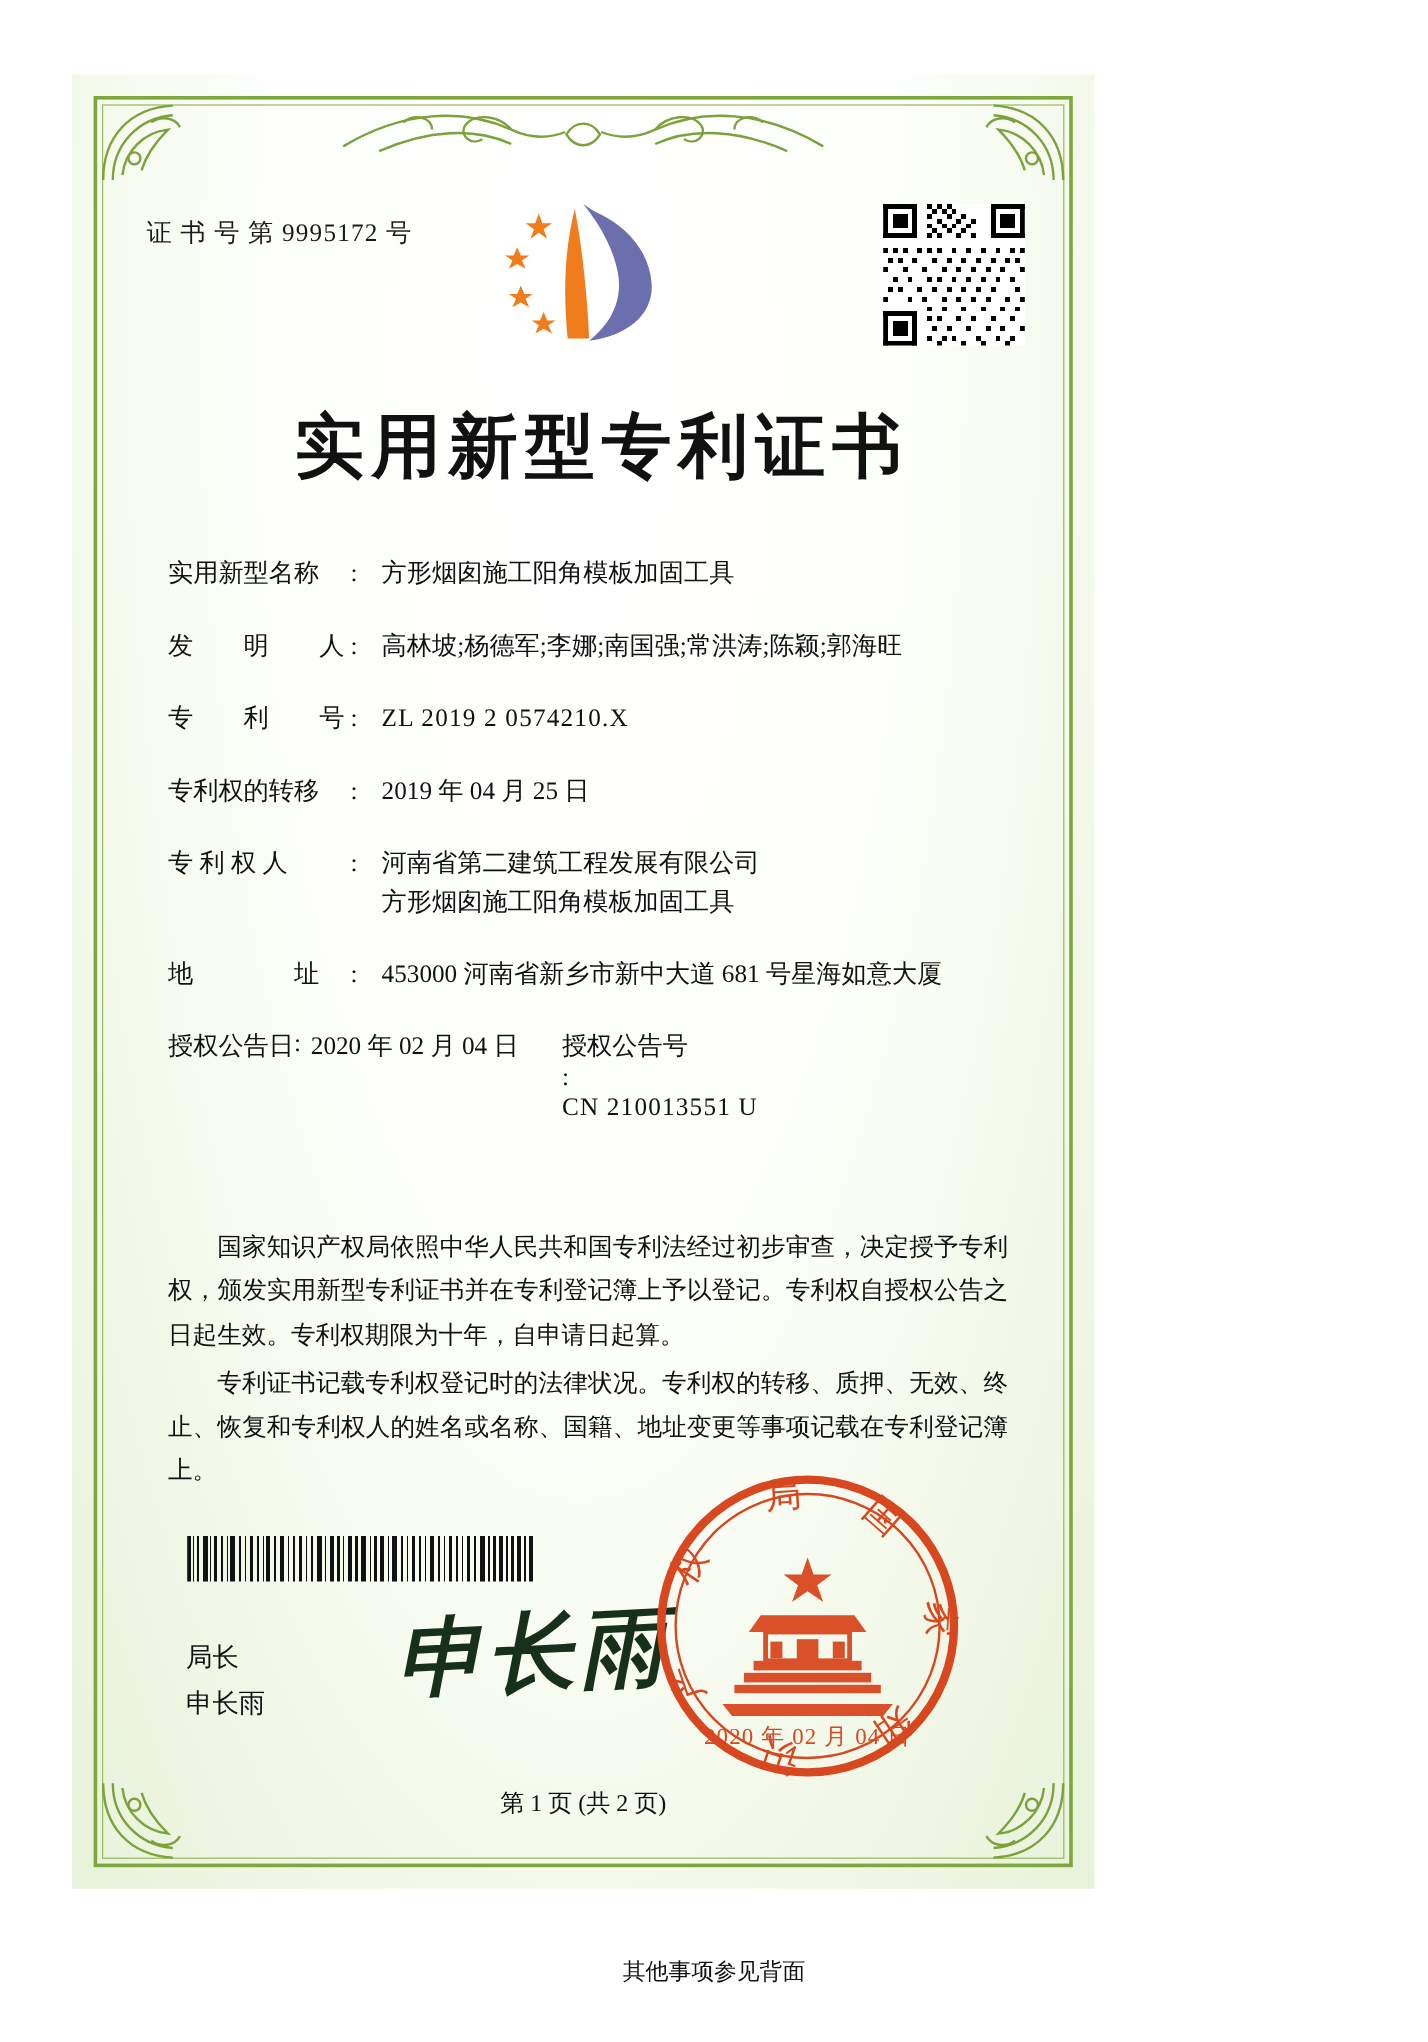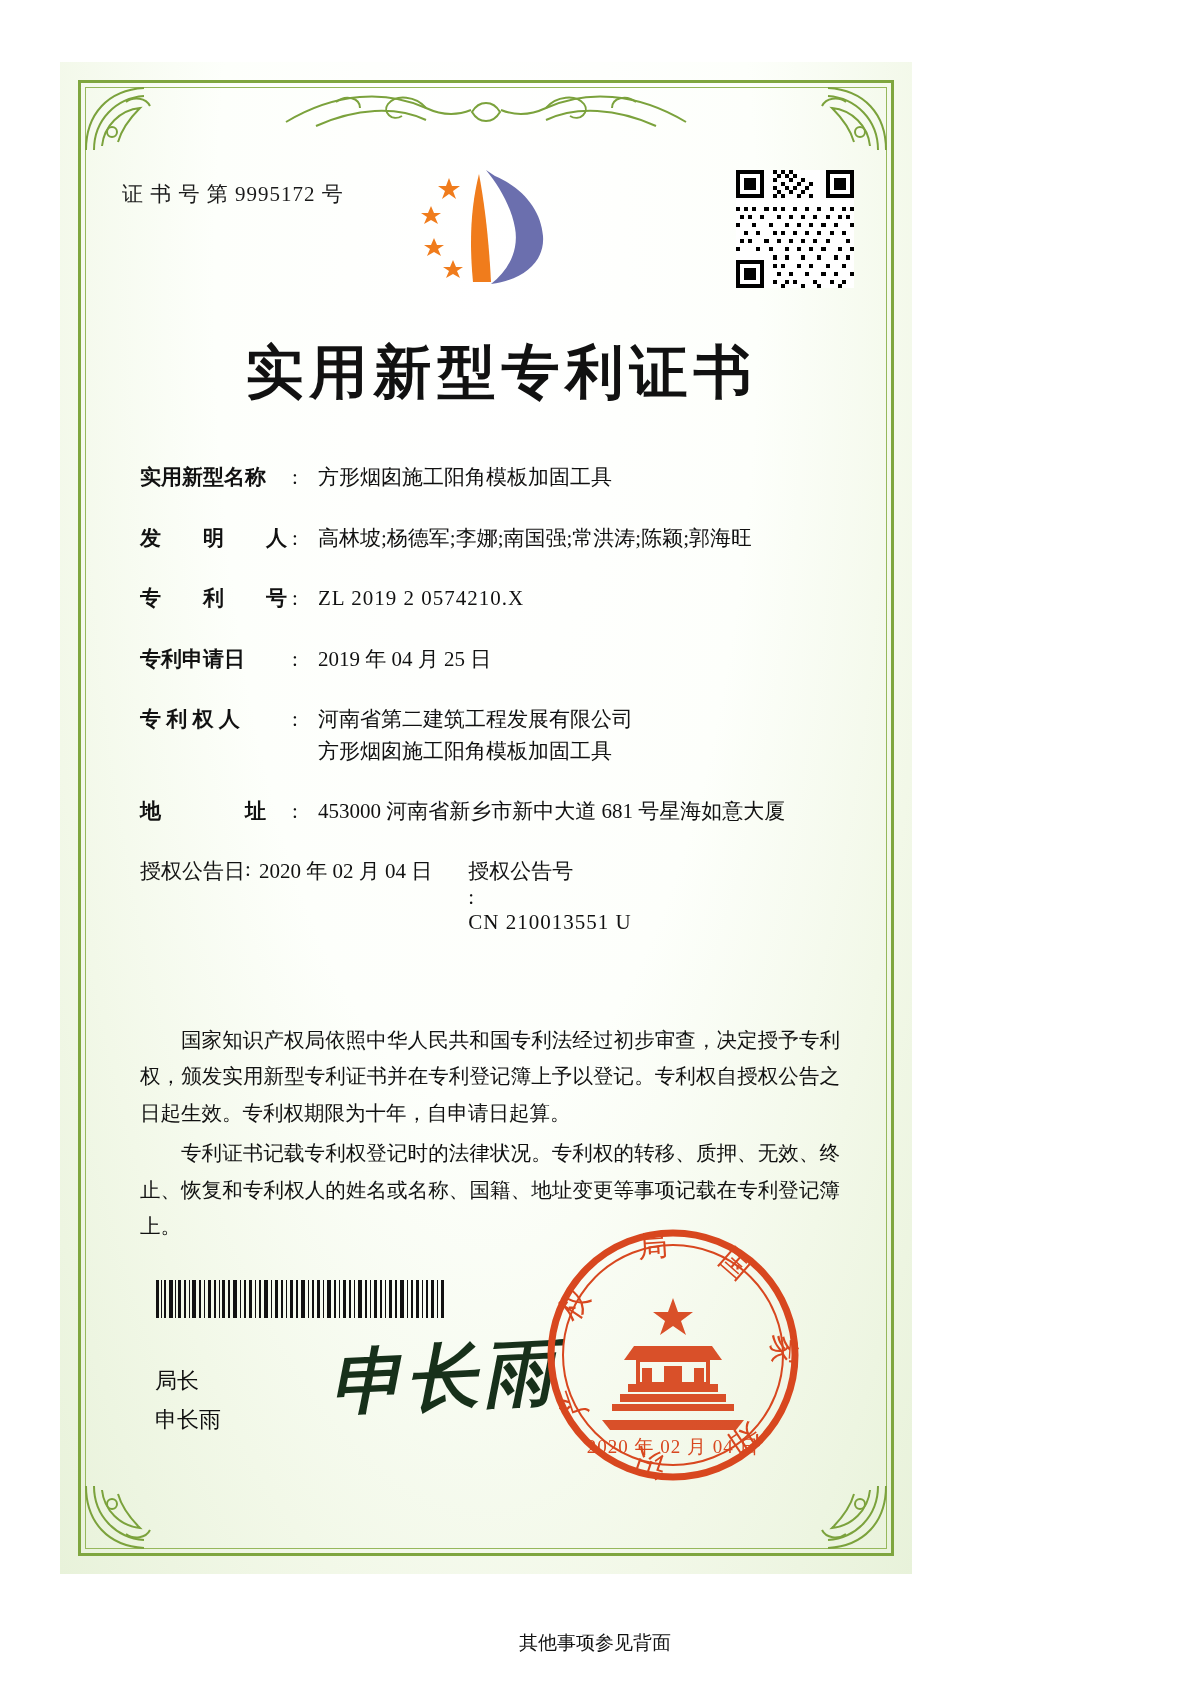--- a/index.html
+++ b/index.html
@@ -122,21 +122,20 @@
   .f-row {
     display: flex;
     align-items: flex-start;
     margin-bottom: 29px;
     line-height: 1.5;
   }
   .f-label {
     width: 152px;
     flex: 0 0 152px;
     white-space: nowrap;
-    font-weight: bold;
   }
   .f-colon { width: 14px; flex: 0 0 14px; }
   .f-value { flex: 1 1 auto; margin-left: 12px; }
   .f-value .sub { display: block; }
   .f-mono { font-family: "Liberation Serif", serif; letter-spacing: 1px; }
 
   .row-two { display: flex; align-items: flex-start; margin-bottom: 26px; }
   .row-two .half { display: flex; align-items: flex-start; }
   .row-two .half.second { margin-left: 36px; flex-direction: column; }
   .row-two .lbl { white-space: nowrap; }
@@ -446,21 +445,21 @@
         <div class="f-value">高林坡;杨德军;李娜;南国强;常洪涛;陈颖;郭海旺</div>
       </div>
 
       <div class="f-row">
         <div class="f-label">专　　利　　号</div>
         <div class="f-colon">:</div>
         <div class="f-value f-mono">ZL 2019 2 0574210.X</div>
       </div>
 
       <div class="f-row">
-        <div class="f-label">专利申请日</div>
+        <div class="f-label">专利权的转移</div>
         <div class="f-colon">:</div>
         <div class="f-value">2019 年 04 月 25 日</div>
       </div>
 
       <div class="f-row">
         <div class="f-label">专 利 权 人</div>
         <div class="f-colon">:</div>
         <div class="f-value">
           <span class="sub">河南省第二建筑工程发展有限公司</span>
           <span class="sub">方形烟囱施工阳角模板加固工具</span>
@@ -584,16 +583,17 @@
           <rect x="100" y="144" width="10" height="14"></rect>
           <rect x="152" y="144" width="10" height="14"></rect>
           <rect x="70" y="180" width="122" height="7"></rect>
           <path d="M60 196 h142 l-8 10 h-126 z"></path>
         </g>
       </svg>
     </div>
 
     <div class="seal-date">2020 年 02 月 04 日</div>
 
+    <div class="page-num">第 1 页 (共 2 页)</div>
   </div>
 
   <div class="footer-note">其他事项参见背面</div>
 </div>
 
 </body></html>

